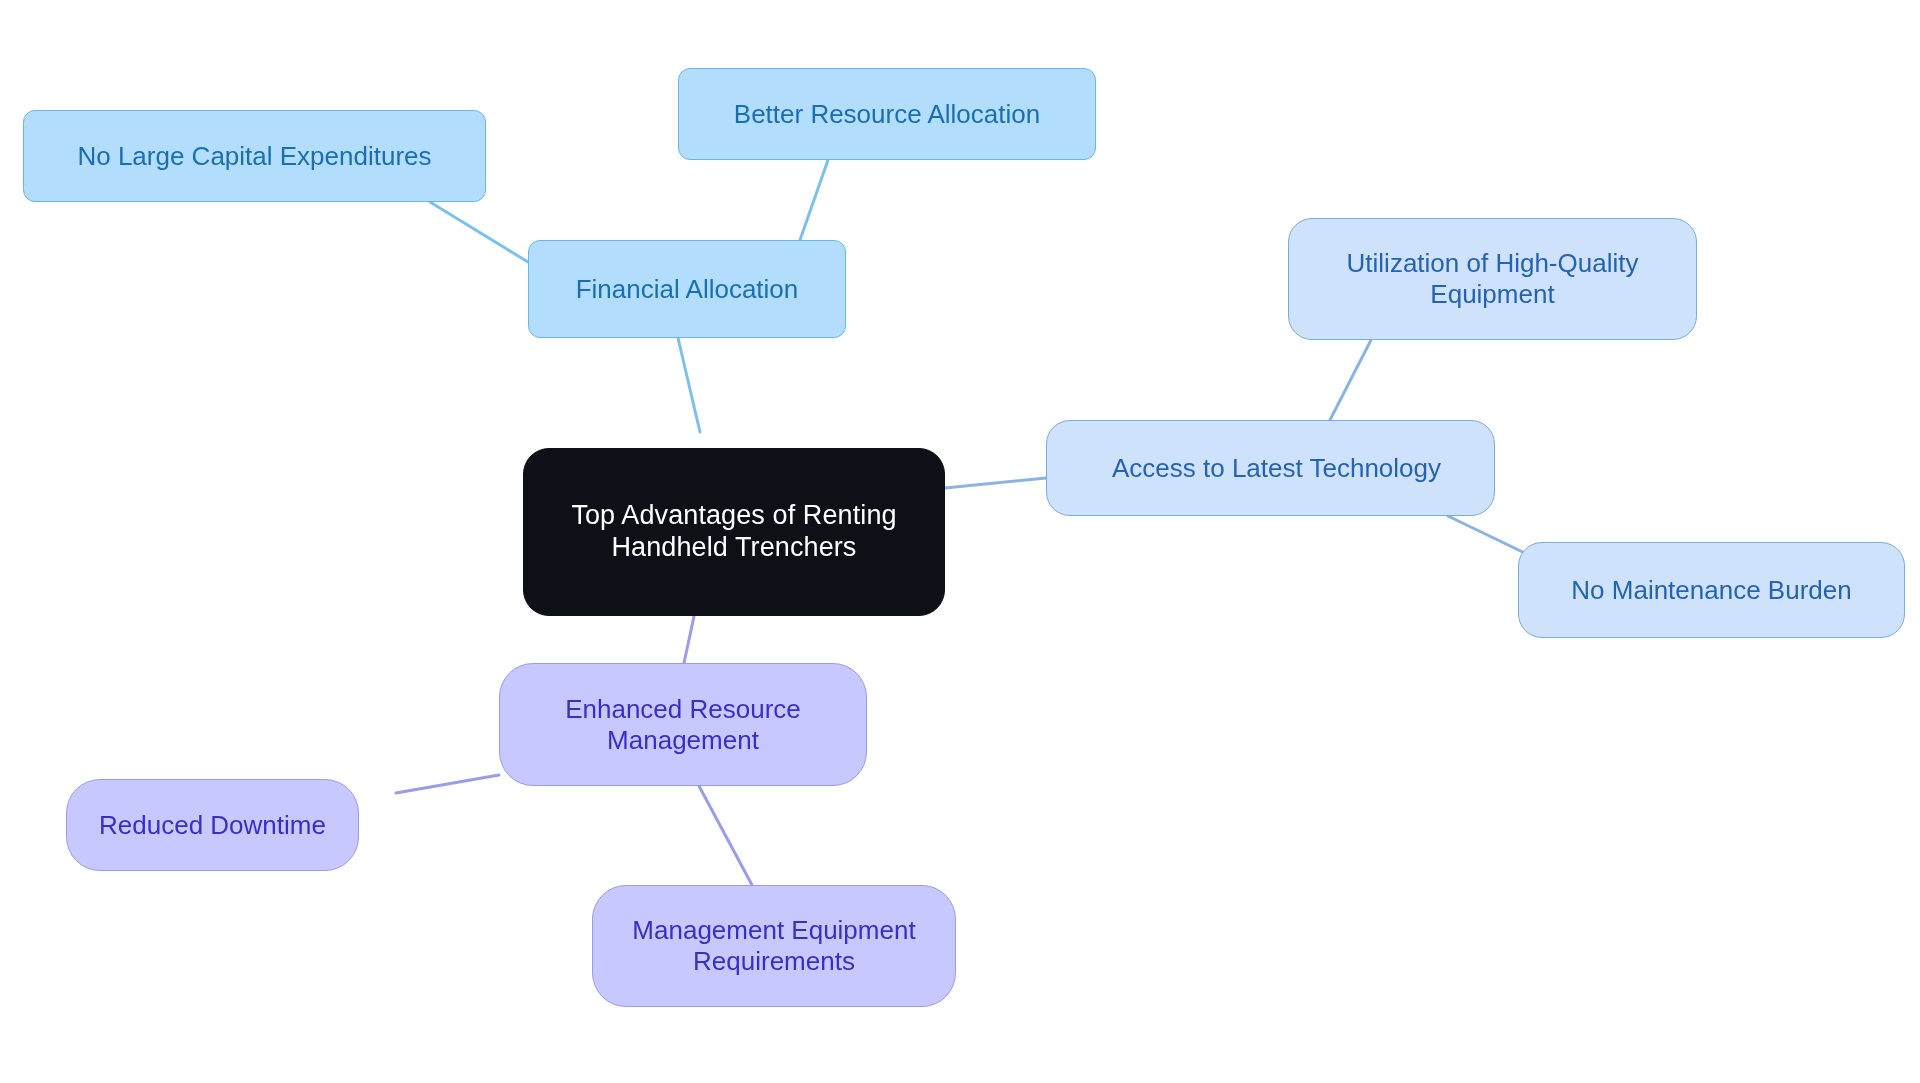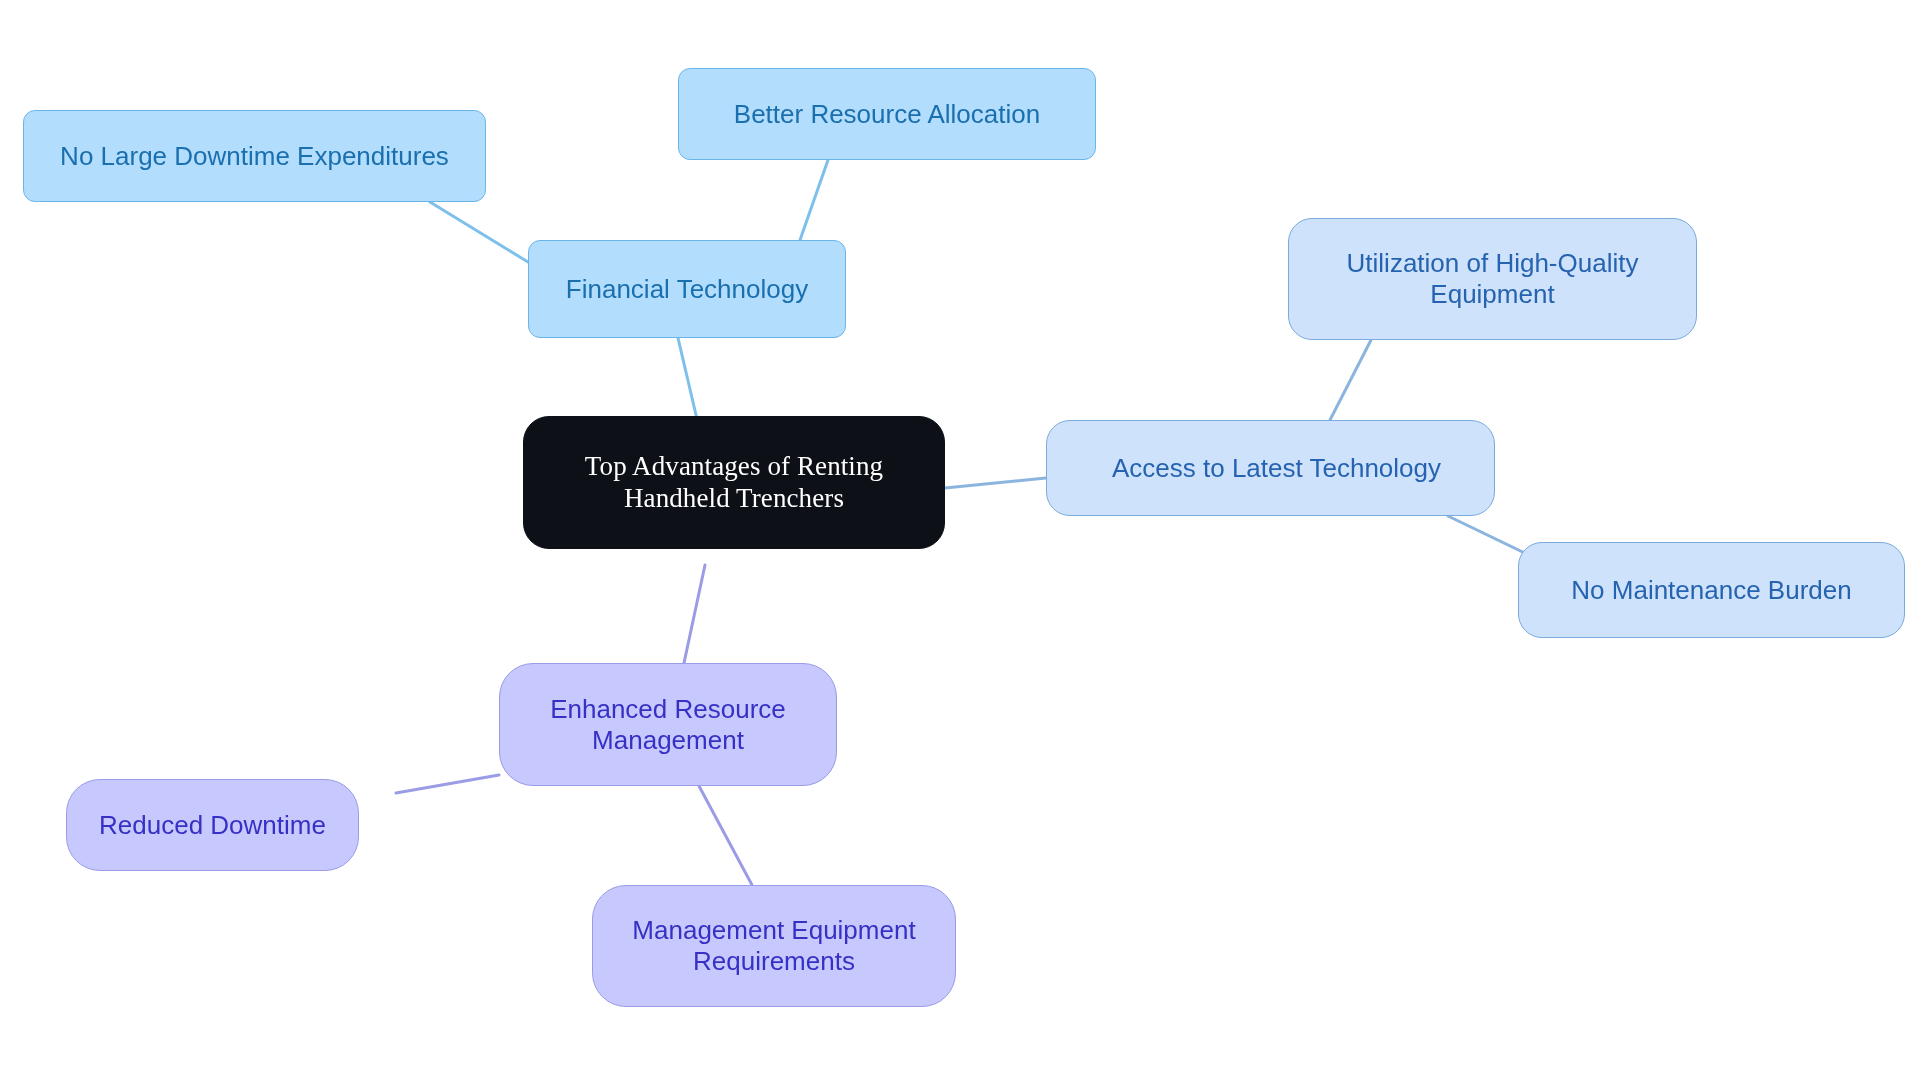--- a/index.html
+++ b/index.html
@@ -77,28 +77,28 @@
       <line x1="528" y1="262" x2="430" y2="202" stroke="#7ec0ec" stroke-width="3" stroke-linecap="round"></line>
       <line x1="800" y1="240" x2="828" y2="160" stroke="#7ec0ec" stroke-width="3" stroke-linecap="round"></line>
       <line x1="945" y1="488" x2="1046" y2="478" stroke="#8bb4de" stroke-width="3" stroke-linecap="round"></line>
       <line x1="1330" y1="420" x2="1371" y2="340" stroke="#8bb4de" stroke-width="3" stroke-linecap="round"></line>
       <line x1="1448" y1="516" x2="1535" y2="558" stroke="#8bb4de" stroke-width="3" stroke-linecap="round"></line>
       <line x1="705" y1="565" x2="684" y2="663" stroke="#9a9ce6" stroke-width="3" stroke-linecap="round"></line>
       <line x1="499" y1="775" x2="396" y2="793" stroke="#9a9ce6" stroke-width="3" stroke-linecap="round"></line>
       <line x1="699" y1="786" x2="752" y2="885" stroke="#9a9ce6" stroke-width="3" stroke-linecap="round"></line>
     </svg>
   <div id="node-layer">
-      <div class="node node-root" style="left: 523px; top: 416px; width: 422px; height: 133px; font-family: Liberation Serif, serif;">Top Advantages of Renting
+      <div class="node node-root" style="left: 523px; top: 448px; width: 422px; height: 168px;">Top Advantages of Renting
 Handheld Trenchers</div>
-      <div class="node node-sky" style="left: 528px; top: 240px; width: 318px; height: 98px;">Financial Technology</div>
-      <div class="node node-sky" style="left: 23px; top: 110px; width: 463px; height: 92px;">No Large Downtime Expenditures</div>
+      <div class="node node-sky" style="left: 528px; top: 240px; width: 318px; height: 98px;">Financial Allocation</div>
+      <div class="node node-sky" style="left: 23px; top: 110px; width: 463px; height: 92px;">No Large Capital Expenditures</div>
       <div class="node node-sky" style="left: 678px; top: 68px; width: 418px; height: 92px;">Better Resource Allocation</div>
       <div class="node node-pale" style="left: 1046px; top: 420px; width: 449px; height: 96px; padding-left: 12px;">Access to Latest Technology</div>
       <div class="node node-pale" style="left: 1288px; top: 218px; width: 409px; height: 122px;">Utilization of High-Quality
 Equipment</div>
       <div class="node node-pale" style="left: 1518px; top: 542px; width: 387px; height: 96px;">No Maintenance Burden</div>
-      <div class="node node-lav" style="left: 499px; top: 663px; width: 338px; height: 123px;">Enhanced Resource
+      <div class="node node-lav" style="left: 499px; top: 663px; width: 368px; height: 123px;">Enhanced Resource
 Management</div>
       <div class="node node-lav" style="left: 66px; top: 779px; width: 293px; height: 92px;">Reduced Downtime</div>
       <div class="node node-lav" style="left: 592px; top: 885px; width: 364px; height: 122px;">Management Equipment
 Requirements</div>
     </div>
 </div>
 
 </body></html>

